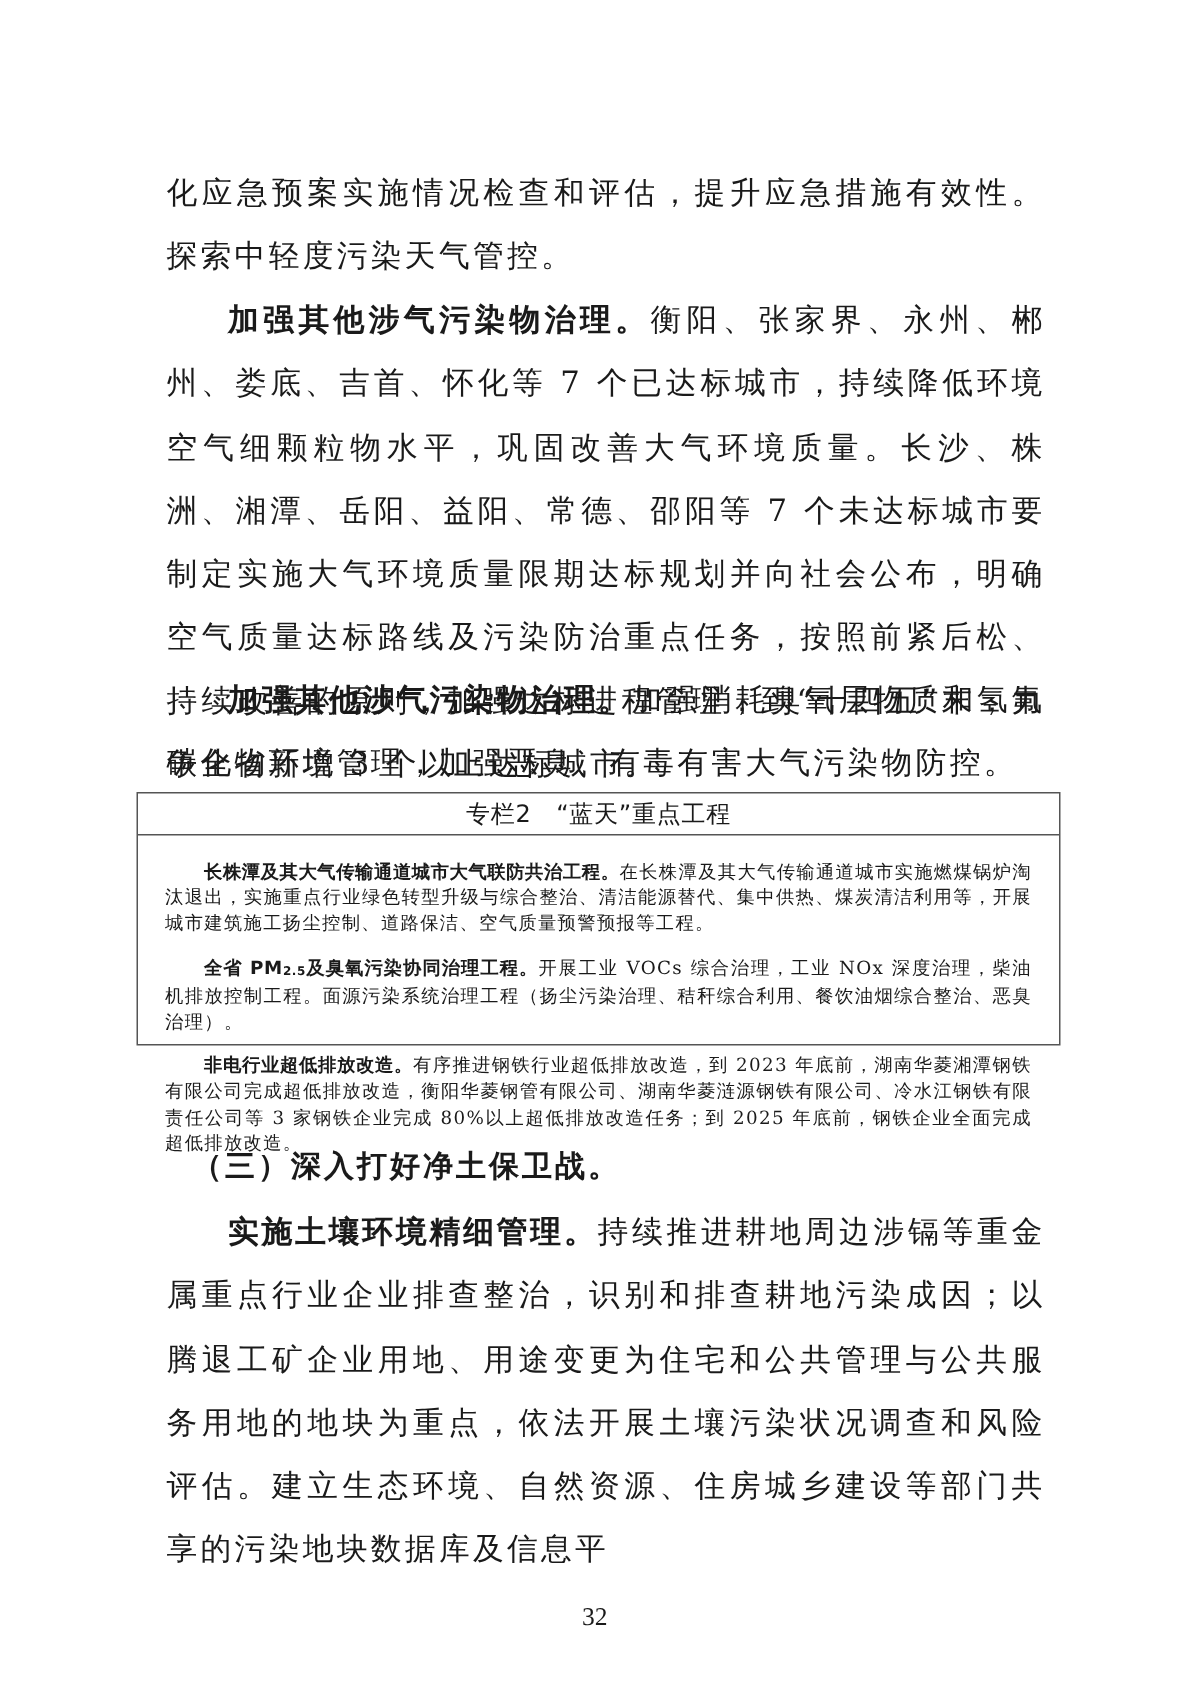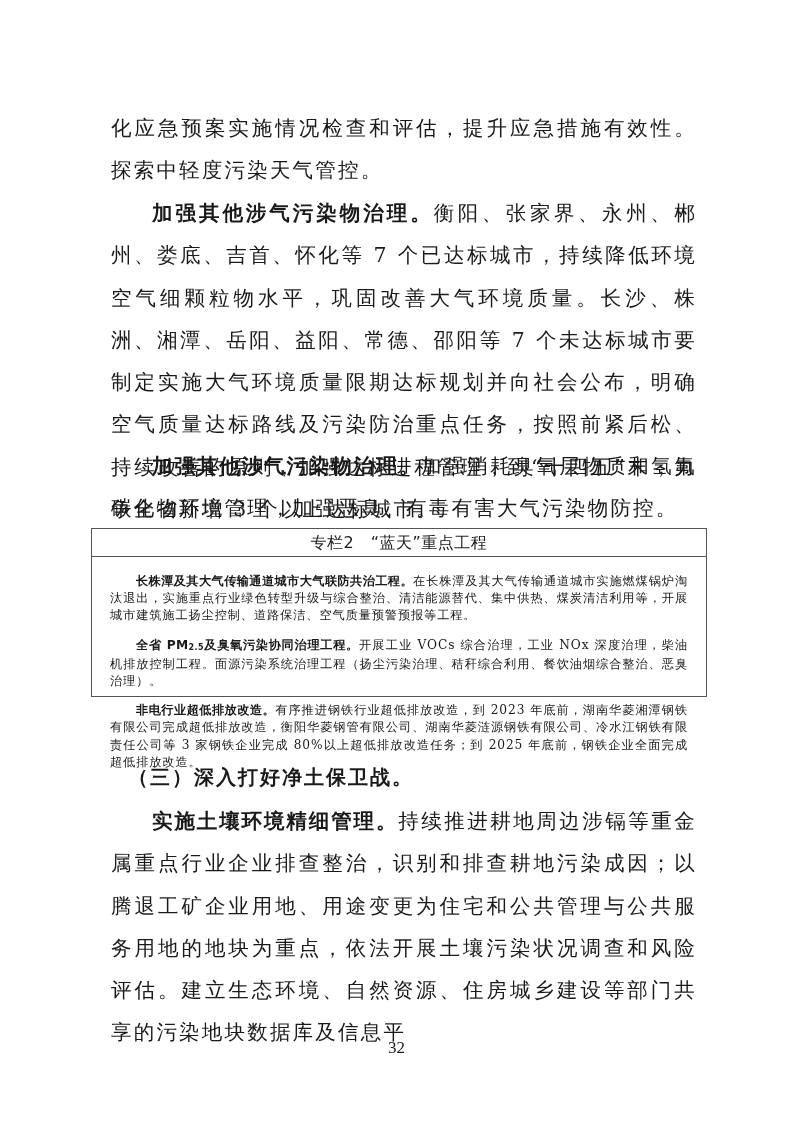--- a/index.html
+++ b/index.html
@@ -18,21 +18,21 @@
   .box-head { height: 27px; border-bottom: 1px solid #555; text-align: center;
               font-family: "DejaVu Sans", "Liberation Sans", sans-serif; font-size: 16px; line-height: 27px; letter-spacing: 0.5px; }
   .box-body { padding: 4px 6px 0 6px; }
   .box-p { margin: 12px; font-size: 12.2px; line-height: 17.2px; text-align: justify; text-align-last: left;
            letter-spacing: 0.9px; text-indent: 26px; }
   .box-p .b { font-weight: bold; font-family: "DejaVu Sans", "Liberation Sans", sans-serif; letter-spacing: 0.4px; }
   .box-p sub { font-size: 8px; vertical-align: -1px; }
   #h3 { position: absolute; top: 756px; left: 128px; font-size: 20px; line-height: 42px;
         font-weight: bold; font-family: "DejaVu Sans", "Liberation Sans", sans-serif; letter-spacing: 2px; margin: 0; }
   #p4 { top: 796px; }
-  .pagenum { position: absolute; top: 1038px; left: 0; width: 793px; text-align: center;
+  .pagenum { position: absolute; top: 1068px; left: 0; width: 793px; text-align: center;
              font-family: "Liberation Serif", serif; font-size: 17px; }
 </style>
 </head>
 <body>
 
 <div class="page">
 
   <p id="p1" class="para">
     <span>化应急预案实施情况检查和评估，提升应急措施有效性。探索中轻度污染天气管控。</span>
   </p>

